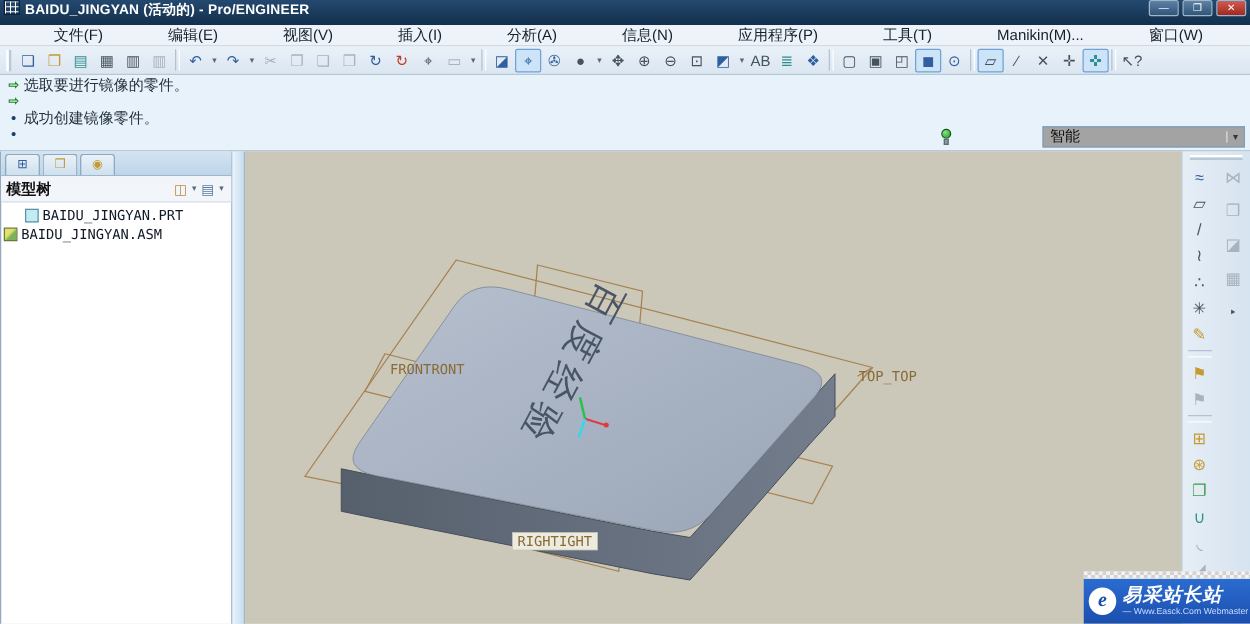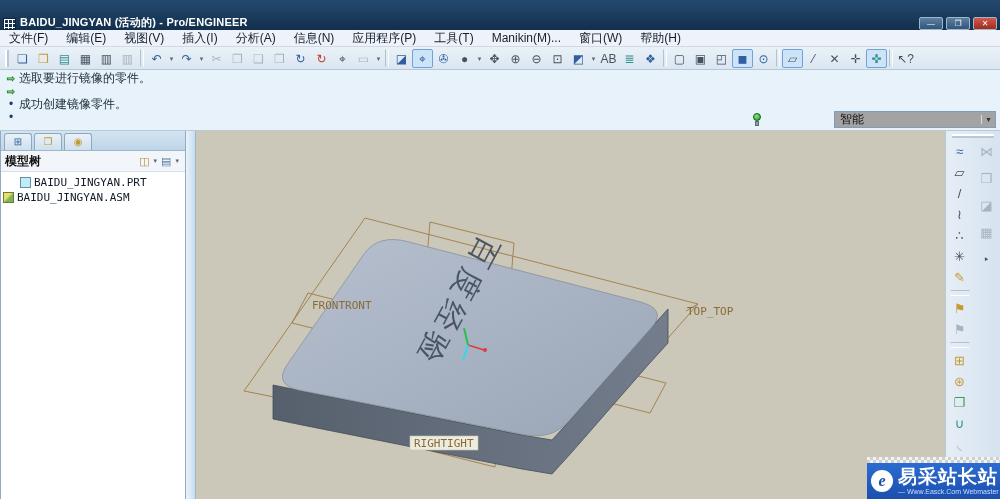--- a/index.html
+++ b/index.html
@@ -1,31 +1,31 @@
 <!DOCTYPE html>
 <html><head>
 <meta charset="utf-8">
 <style>
   *{box-sizing:border-box;margin:0;padding:0;user-select:none;}
   html,body{width:1000px;height:499px;overflow:hidden;}
   body{font-family:"Liberation Sans",sans-serif;background:#dfe9f3;position:relative;}
 
   
-  .titlebar{height:30px;background:linear-gradient(#24496f,#122f4c);display:flex;align-items:flex-end;padding:0 3px;color:#fff;}
+  .titlebar{height:20px;background:linear-gradient(#24496f,#122f4c);display:flex;align-items:flex-start;padding:0 3px;color:#fff;}
   .app-ico{width:13px;height:12px;margin-right:4px;background:linear-gradient(#bfe6d8,#6fae9a);border:1px solid #0c2238;
     background-image:linear-gradient(#fff 1px,transparent 1px),linear-gradient(90deg,#fff 1px,transparent 1px);background-size:4px 4px;}
   .title-text{font-size:11px;font-weight:bold;letter-spacing:.2px;white-space:nowrap;}
   .win-btns{margin-left:auto;display:flex;gap:3px;}
   .wbtn{width:24px;height:13px;border-radius:2px;border:1px solid #9db6ca;background:linear-gradient(#5d80a2,#31567b);
     color:#fff;font-size:8px;line-height:11px;text-align:center;}
   .wbtn.close{background:linear-gradient(#d4584d,#a02a20);}
 
   
   .menubar{height:17px;background:#eef3f9;border-bottom:1px solid #cfdae6;display:flex;align-items:center;font-size:12px;color:#15202c;}
-  .menu-item{padding:1px 9px;white-space:nowrap;}
+  .menu-item{padding:1px 9px;white-space:nowrap;margin-left:34px;}
 
   
   .toolbar{height:23px;background:linear-gradient(#eaf1f8,#dbe6f1);border-bottom:1px solid #b7c7d6;display:flex;align-items:center;padding:0 2px;}
   .tb-grip{width:4px;height:17px;margin:0 3px;border-left:2px solid #fff;border-right:2px solid #b9c8d7;}
   .tb-ico{width:21px;height:19px;line-height:18px;text-align:center;font-size:12px;border:1px solid transparent;white-space:nowrap;overflow:hidden;}
   .tb-ico.caret{width:9px;font-size:7px;color:#5c6875;}
   .tb-ico.sep{width:4px;height:18px;margin:0 2px;border-left:1px solid #b3c2d1;border-right:1px solid #fcfdfe;}
   .tb-ico.active{background:#cde3f7;border-color:#6fa3d8;border-radius:2px;}
   .t-blue{color:#2f5f9e}.t-dark{color:#45525f}.t-gray{color:#a7b3be}.t-yellow{color:#c49a33}
   .t-teal{color:#2e8f8f}.t-red{color:#c0392b}.t-green{color:#3f9e4d}
@@ -78,21 +78,21 @@
   
   .watermark{position:absolute;right:0;bottom:0;width:133px;height:36px;background:linear-gradient(#2b6cd1,#1b4fae);
     display:flex;align-items:center;padding:2px 4px;z-index:50;}
   .watermark::before{content:"";position:absolute;left:0;right:0;top:-6px;height:6px;
     background-image:linear-gradient(45deg,#cfcfcf 25%,transparent 25%,transparent 75%,#cfcfcf 75%),
                      linear-gradient(45deg,#cfcfcf 25%,transparent 25%,transparent 75%,#cfcfcf 75%);
     background-color:#f3f3f3;background-size:6px 6px;background-position:0 0,3px 3px;}
   .wm-logo{width:22px;height:22px;border-radius:50%;background:#fff;color:#1b4fae;font-family:"Liberation Serif",serif;
     font-weight:bold;font-style:italic;font-size:16px;line-height:21px;text-align:center;margin-right:5px;flex:0 0 auto;}
   .wm-text{display:flex;flex-direction:column;line-height:1;}
-  .wm-title{color:#fff;font-size:19px;font-weight:bold;letter-spacing:1px;white-space:nowrap;}
+  .wm-title{color:#fff;font-size:15px;font-weight:bold;letter-spacing:1px;white-space:nowrap;font-style:italic;}
   .wm-sub{color:#c9dcff;font-size:7px;margin-top:2px;white-space:nowrap;}
 </style>
 </head>
 <body>
 
 <div class="titlebar">
   <div class="app-ico"></div>
   <div class="title-text">BAIDU_JINGYAN (活动的) - Pro/ENGINEER</div>
   <div class="win-btns">
     <div class="wbtn">—</div>

